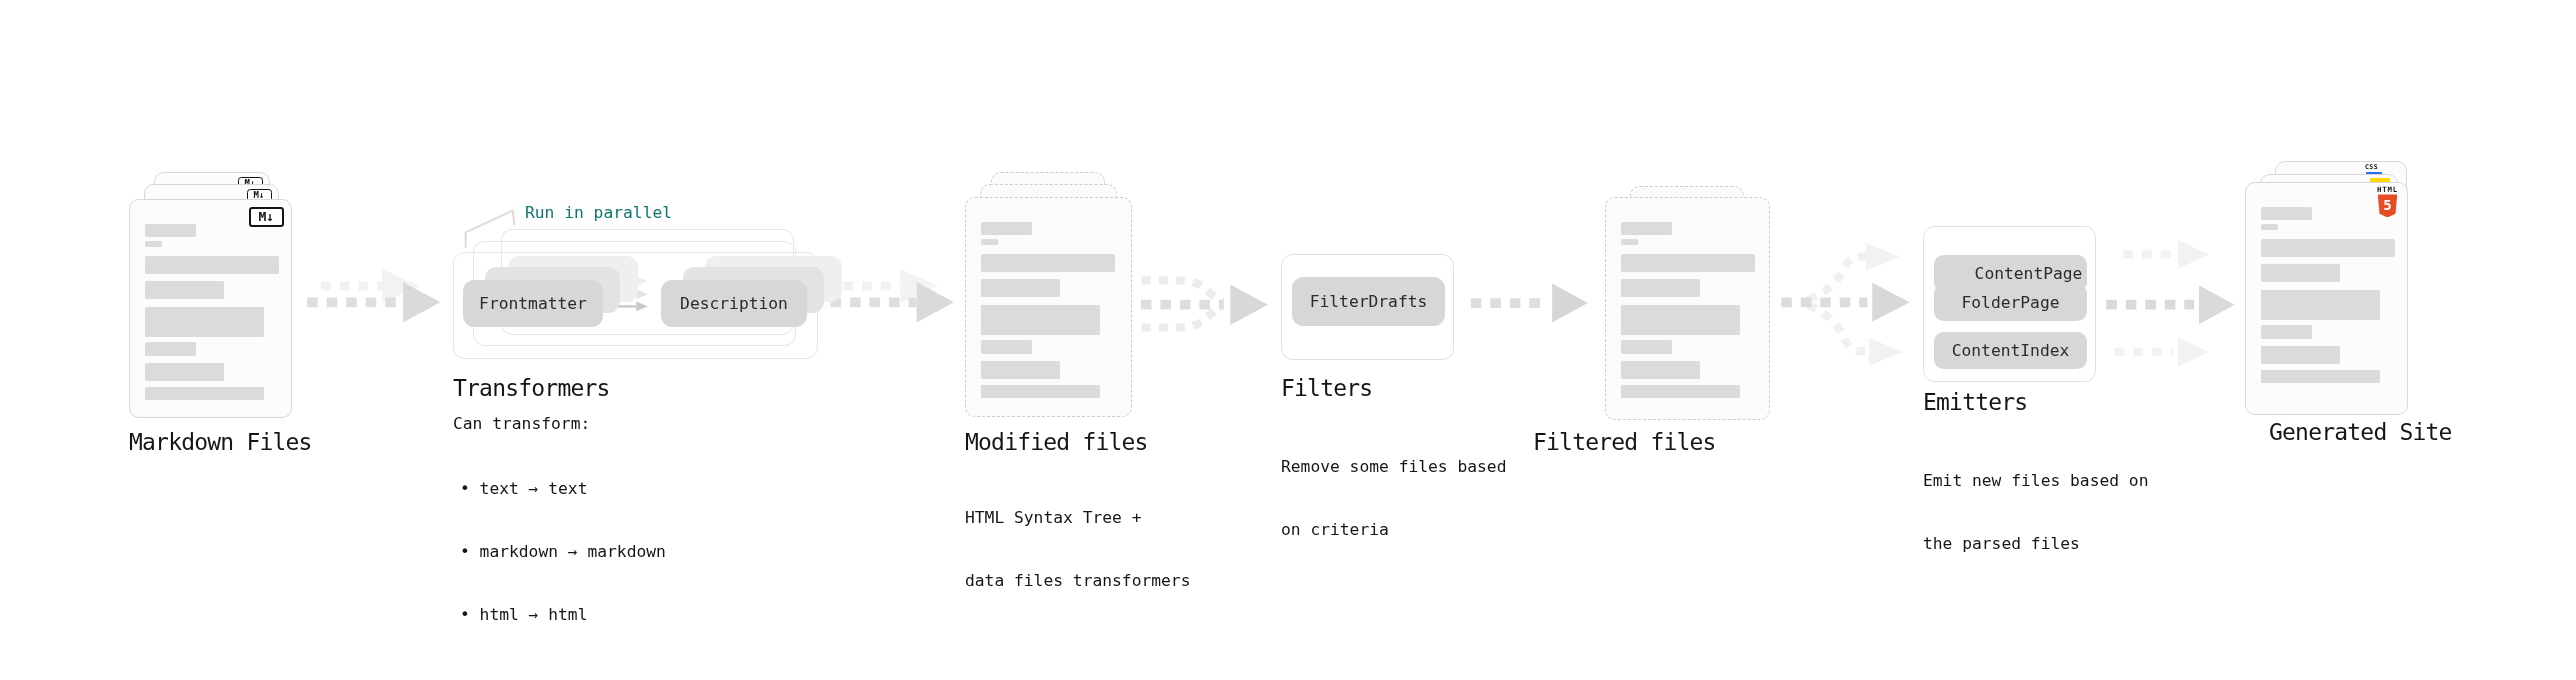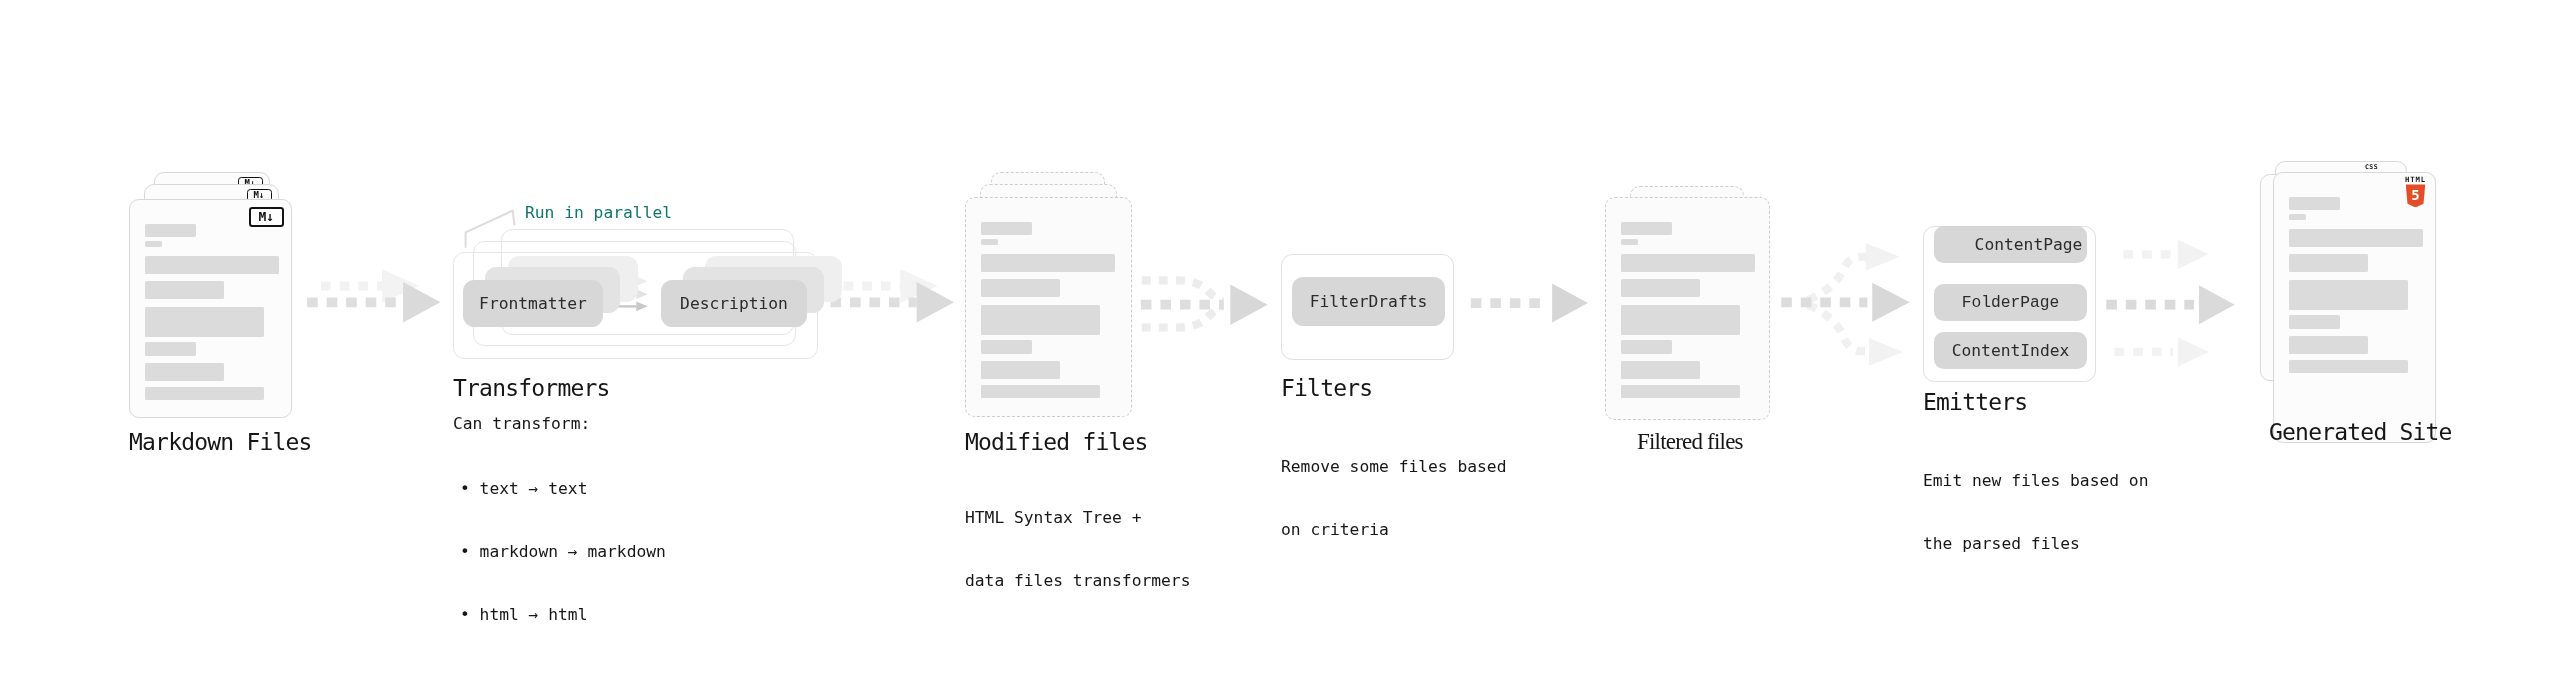--- a/index.html
+++ b/index.html
@@ -60,28 +60,28 @@
   #mod-back {left:991px;top:172px;width:114px;height:49px;}
   #mod-mid  {left:980px;top:184px;width:137px;height:49px;}
   #mod-front{left:965px;top:197px;width:167px;height:220px;}
   #flt-back {left:1630px;top:186px;width:114px;height:41px;}
   #flt-front{left:1605px;top:197px;width:165px;height:223px;}
 
   
   #emitters-box{position:absolute;left:1923px;top:226px;width:173px;height:156px;
                 border:1.6px solid #e0e0e0;border-radius:11.4px;background:#fff;box-sizing:border-box;}
   .e-pill{left:1934px;width:153px;height:37px;border-radius:9.8px;background:#d7d7d7;}
-  #e-pill-1{top:226px;padding-left:36px;}
-  #e-pill-2{top:284px;font-family:Liberation Mono, monospace;}
+  #e-pill-1{top:255px;padding-left:36px;}
+  #e-pill-2{top:284px;}
   #e-pill-3{top:332px;}
 
   
   #gen-back {left:2275px;top:161px;width:132px;height:203px;}
   #gen-mid  {left:2260px;top:174px;width:138px;height:207px;}
-  #gen-front{left:2245px;top:172px;width:163px;height:271px;margin-left:28px;}
+  #gen-front{left:2245px;top:182px;width:163px;height:233px;}
   .css-badge{position:absolute;top:2.4px;right:23px;width:18px;text-align:left;}
   .css-badge .css-txt{font-size:6.5px;font-weight:bold;color:#111;letter-spacing:0.4px;line-height:6.5px;}
   .css-badge .css-bar{width:16.3px;height:3.3px;background:#2a6df4;border-radius:0.8px;margin:0.8px auto 0;}
   .js-badge{position:absolute;top:3.3px;right:7.3px;width:19.5px;height:12.2px;background:#ffd900;border-radius:0.8px;}
   .html5-logo{position:absolute;top:3.3px;right:9px;width:21px;text-align:center;}
   .html5-logo .h5-txt{font-size:7.3px;font-weight:bold;color:#131313;letter-spacing:0.8px;line-height:7.3px;}
   .h5-shield{width:19.5px;height:23px;margin:0.8px auto 0;background:#e44d26;
              clip-path:polygon(0 0,100% 0,91% 84%,50% 100%,9% 84%);
              display:flex;align-items:center;justify-content:center;}
   .h5-shield span{color:#fff;font-size:14px;font-weight:bold;line-height:19.5px;}
@@ -90,21 +90,21 @@
   .stage-label{position:absolute;font-size:23px;letter-spacing:-0.8px;color:#161616;white-space:pre;}
   .stage-desc{position:absolute;font-size:16.3px;line-height:21px;color:#161616;white-space:pre;}
   #label-md      {left:129px; top:429px;}
   #t-heading     {left:453px; top:375px;}
   #t-intro       {left:453px; top:413px;}
   #t-bullets     {left:460px; top:436px;}
   #label-mod     {left:965px;top:429px;}
   #mod-desc      {left:965px;top:465px;}
   #f-heading     {left:1281px;top:375px;}
   #f-desc        {left:1281px;top:414px;}
-  #label-flt     {left:1637px;top:429px;font-family:Liberation Serif, serif;}
+  #label-flt     {left:1533px;top:429px;}
   #e-heading     {left:1923px;top:389px;}
   #e-desc        {left:1923px;top:428px;}
   #label-gen     {left:2245px;top:419px;margin-left:24px;}
   #gen-desc      {left:2245px;top:455px;}
 </style>
 </head>
 <body>
 
 <div class="canvas">
 

